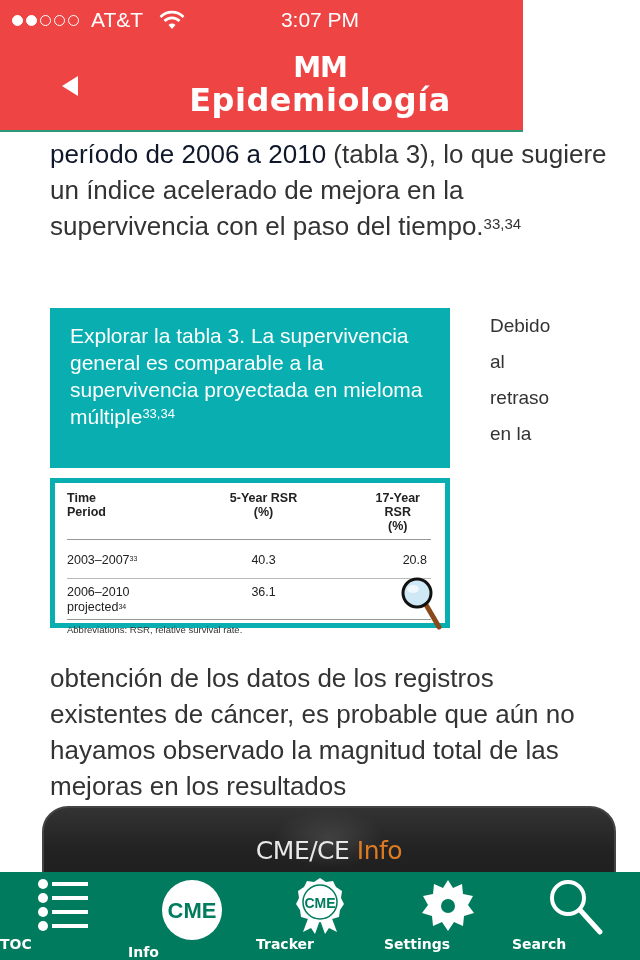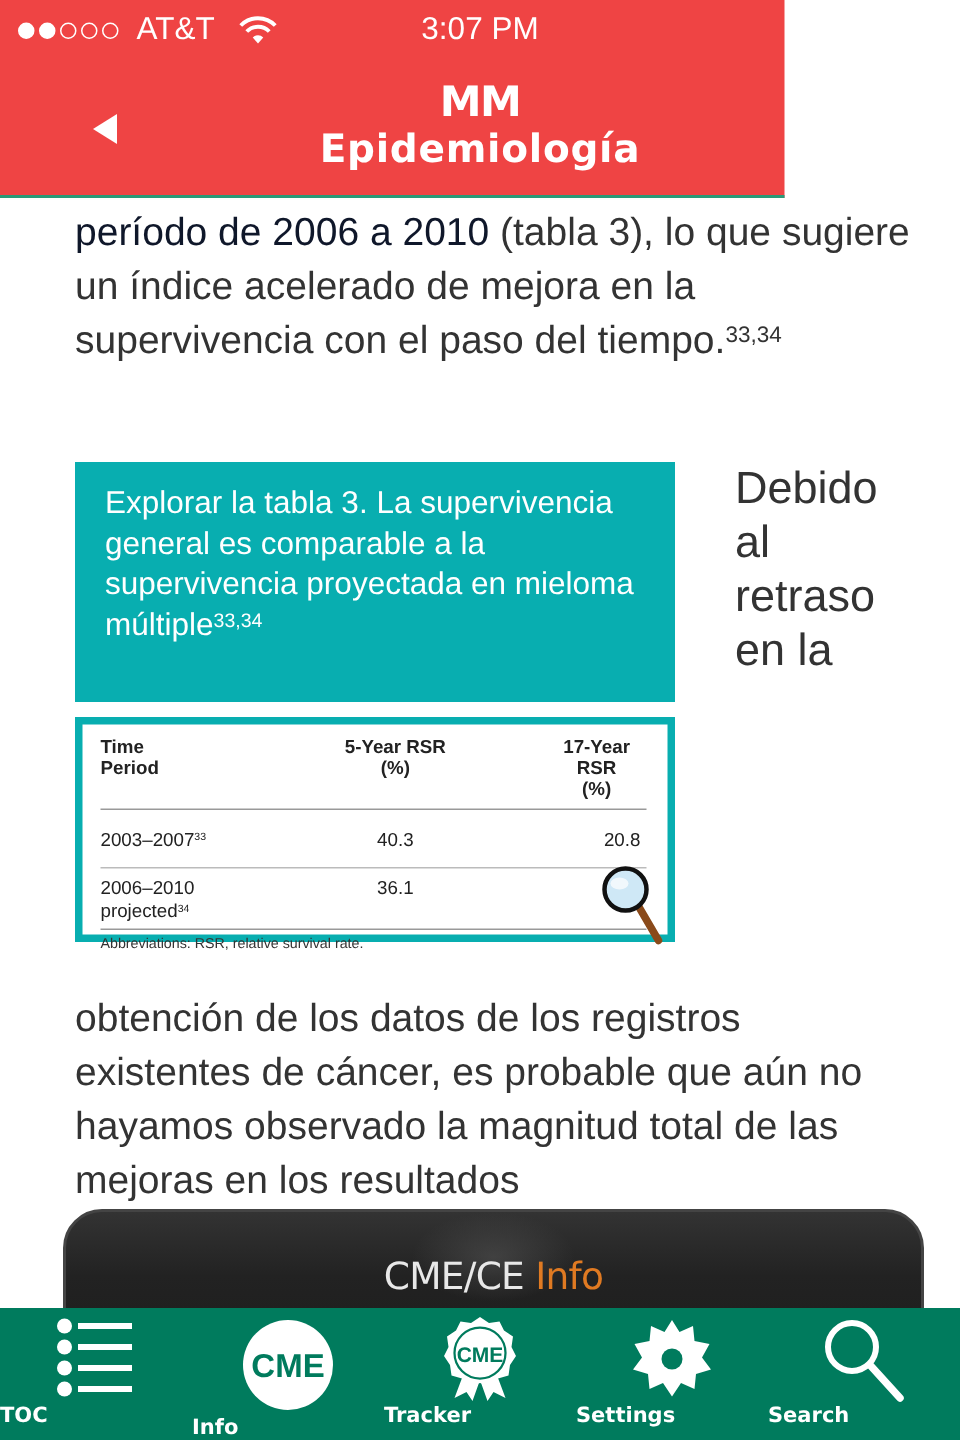--- a/index.html
+++ b/index.html
@@ -17,21 +17,21 @@
   .wifi { margin-left: 10px; width: 26px; height: 20px; }
   .status .time { position: absolute; left: 0; width: 640px; top: 8px; text-align: center; font-size: 21px; }
   .status .right { position: absolute; right: 14px; top: 8px; display: flex; align-items: center; gap: 8px; }
   .battery { width: 46px; height: 20px; border: 2px solid #fff; border-radius: 3px; padding: 2px; position: relative; }
   .battery .fill { width: 93%; height: 100%; background: #fff; }
   .battery::after { content: ""; position: absolute; right: -6px; top: 5px; width: 3px; height: 7px; background: #fff; border-radius: 0 2px 2px 0; }
 
   .nav { position: absolute; left: 0; top: 40px; width: 640px; height: 92px; }
   .nav .title { position: absolute; left: 0; width: 640px; top: 12px; text-align: center; color: #fff; font-weight: bold; line-height: 32px; font-family: "DejaVu Sans", sans-serif; }
   .nav .title .t1 { font-size: 28px; display: block; letter-spacing: -1px; }
-  .nav .title .t2 { font-size: 26px; display: block; letter-spacing: 0.5px; }
+  .nav .title .t2 { font-size: 32px; display: block; letter-spacing: 0.5px; }
   .arrow { position: absolute; top: 34px; width: 24px; height: 24px; cursor: pointer; }
   .arrow.prev { left: 58px; }
   .arrow.next { left: 556px; }
 
   
   .content { position: absolute; left: 0; top: 134px; width: 640px; height: 738px; overflow: hidden; }
   .para { position: absolute; left: 50px; width: 560px; font-size: 26px; line-height: 36px; color: #333; }
   .para.p1 { top: 2px; }
   .link { color: #0f172a; }
   sup { font-size: 15px; vertical-align: top; position: relative; top: -2px; }
@@ -46,21 +46,21 @@
   .trow .c2 { width: 28%; text-align: center; }
   .trow .c3 { width: 32%; text-align: right; padding-right: 4px; }
   .trow.head { font-weight: bold; line-height: 14px; padding: 2px 0 6px; }
   .trow.head .c3 { text-align: center; padding-left: 50px; padding-right: 0; }
   .trow.r1 { line-height: 16px; padding: 12px 0 10px; border-bottom-color: #bbb; }
   .trow.r2 { line-height: 15px; padding: 6px 0 4px; }
   .tgrid sup { font-size: 7px; top: -1px; }
   .abbr { font-size: 9.5px; color: #333; margin-top: 4px; }
   .magnifier { position: absolute; right: 2px; bottom: -8px; width: 46px; height: 56px; }
 
-  .side { position: absolute; left: 490px; top: 174px; width: 120px; font-size: 30px; line-height: 36px; color: #333; }
+  .side { position: absolute; left: 490px; top: 174px; width: 120px; font-size: 19px; line-height: 36px; color: #333; }
 
   .para.p2 { top: 526px; }
 
   
   .cmepop { position: absolute; left: 42px; top: 806px; width: 574px; height: 90px; background: linear-gradient(#333 0%, #222 50%, #1e1e1e 100%); border-radius: 26px 26px 0 0; border: 2px solid #444; cursor: pointer; }
   .cmepop .glow { position: absolute; left: 230px; top: 0; width: 110px; height: 60px; border-radius: 50%; background: radial-gradient(ellipse at center, rgba(90,90,90,0.5), rgba(0,0,0,0) 70%); }
   .cmepop .label { position: absolute; left: 0; width: 100%; top: 28px; text-align: center; font-size: 25px; color: #e8e8e8; font-family: "DejaVu Sans", sans-serif; letter-spacing: -0.5px; }
   .cmepop .label .accent { color: #e07a22; }
 
   

